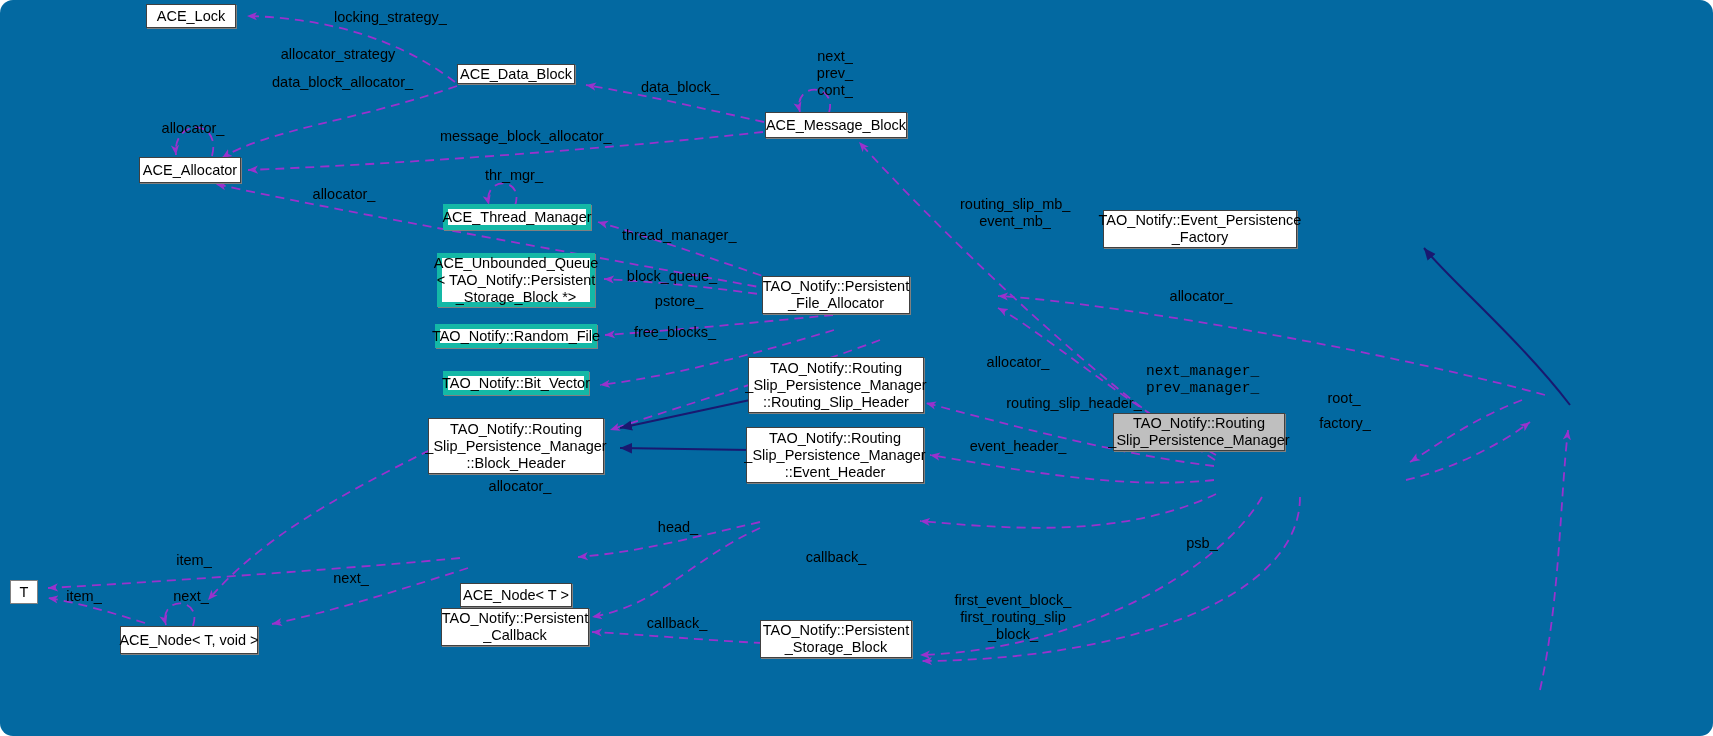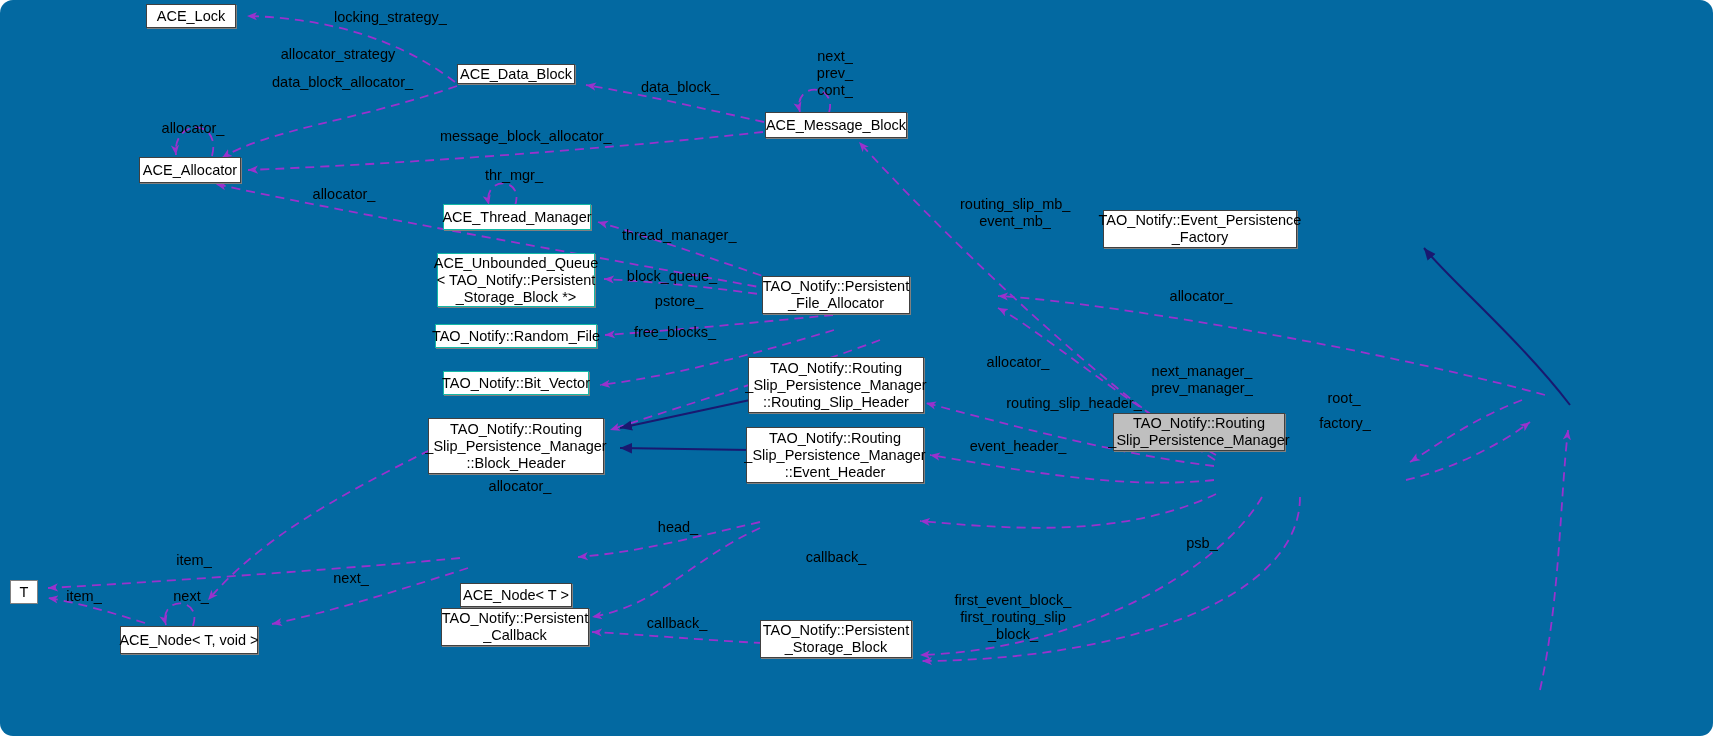--- a/index.html
+++ b/index.html
@@ -15,21 +15,21 @@
     color:#000000;
     font-size:14.5px;
     line-height:17px;
     text-align:center;
     display:flex;
     align-items:center;
     justify-content:center;
     white-space:pre;
     box-shadow:1px 1px 0 0 #808080;
   }
-  .node.red{border:1px solid #14b8a6;}
+  .node.red{border:5px solid #14b8a6;}
   .node.hl{background:#bfbfbf;border:1px solid #404040;}
   .node.plain{border:1px solid #808080;box-shadow:none;}
 
   .edge-label{
     position:absolute;
     font-size:14.5px;
     line-height:17px;
     color:#000000;
     white-space:pre;
     text-align:center;
@@ -213,21 +213,21 @@
 
   <div class="edge-label" style="left:960px;top:196px;width:110px;">routing_slip_mb_
 event_mb_</div>
 
   <div class="edge-label" style="left:1167px;top:288px;width:68px;">allocator_</div>
 
   <div class="edge-label" style="left:984px;top:354px;width:68px;">allocator_</div>
 
   <div class="edge-label" style="left:1000px;top:395px;width:148px;">routing_slip_header_</div>
 
-  <div class="edge-label" style="left:1146px;top:363px;width:112px;">next_manager_
+  <div class="edge-label" style="left:1146px;top:363px;width:112px;font-family:Liberation Mono, monospace;">next_manager_
 prev_manager_</div>
 
   <div class="edge-label" style="left:1320px;top:390px;width:48px;">root_</div>
 
   <div class="edge-label" style="left:1314px;top:415px;width:62px;">factory_</div>
 
   <div class="edge-label" style="left:966px;top:438px;width:104px;">event_header_</div>
 
 
   <div class="edge-label" style="left:486px;top:478px;width:68px;">allocator_</div>

